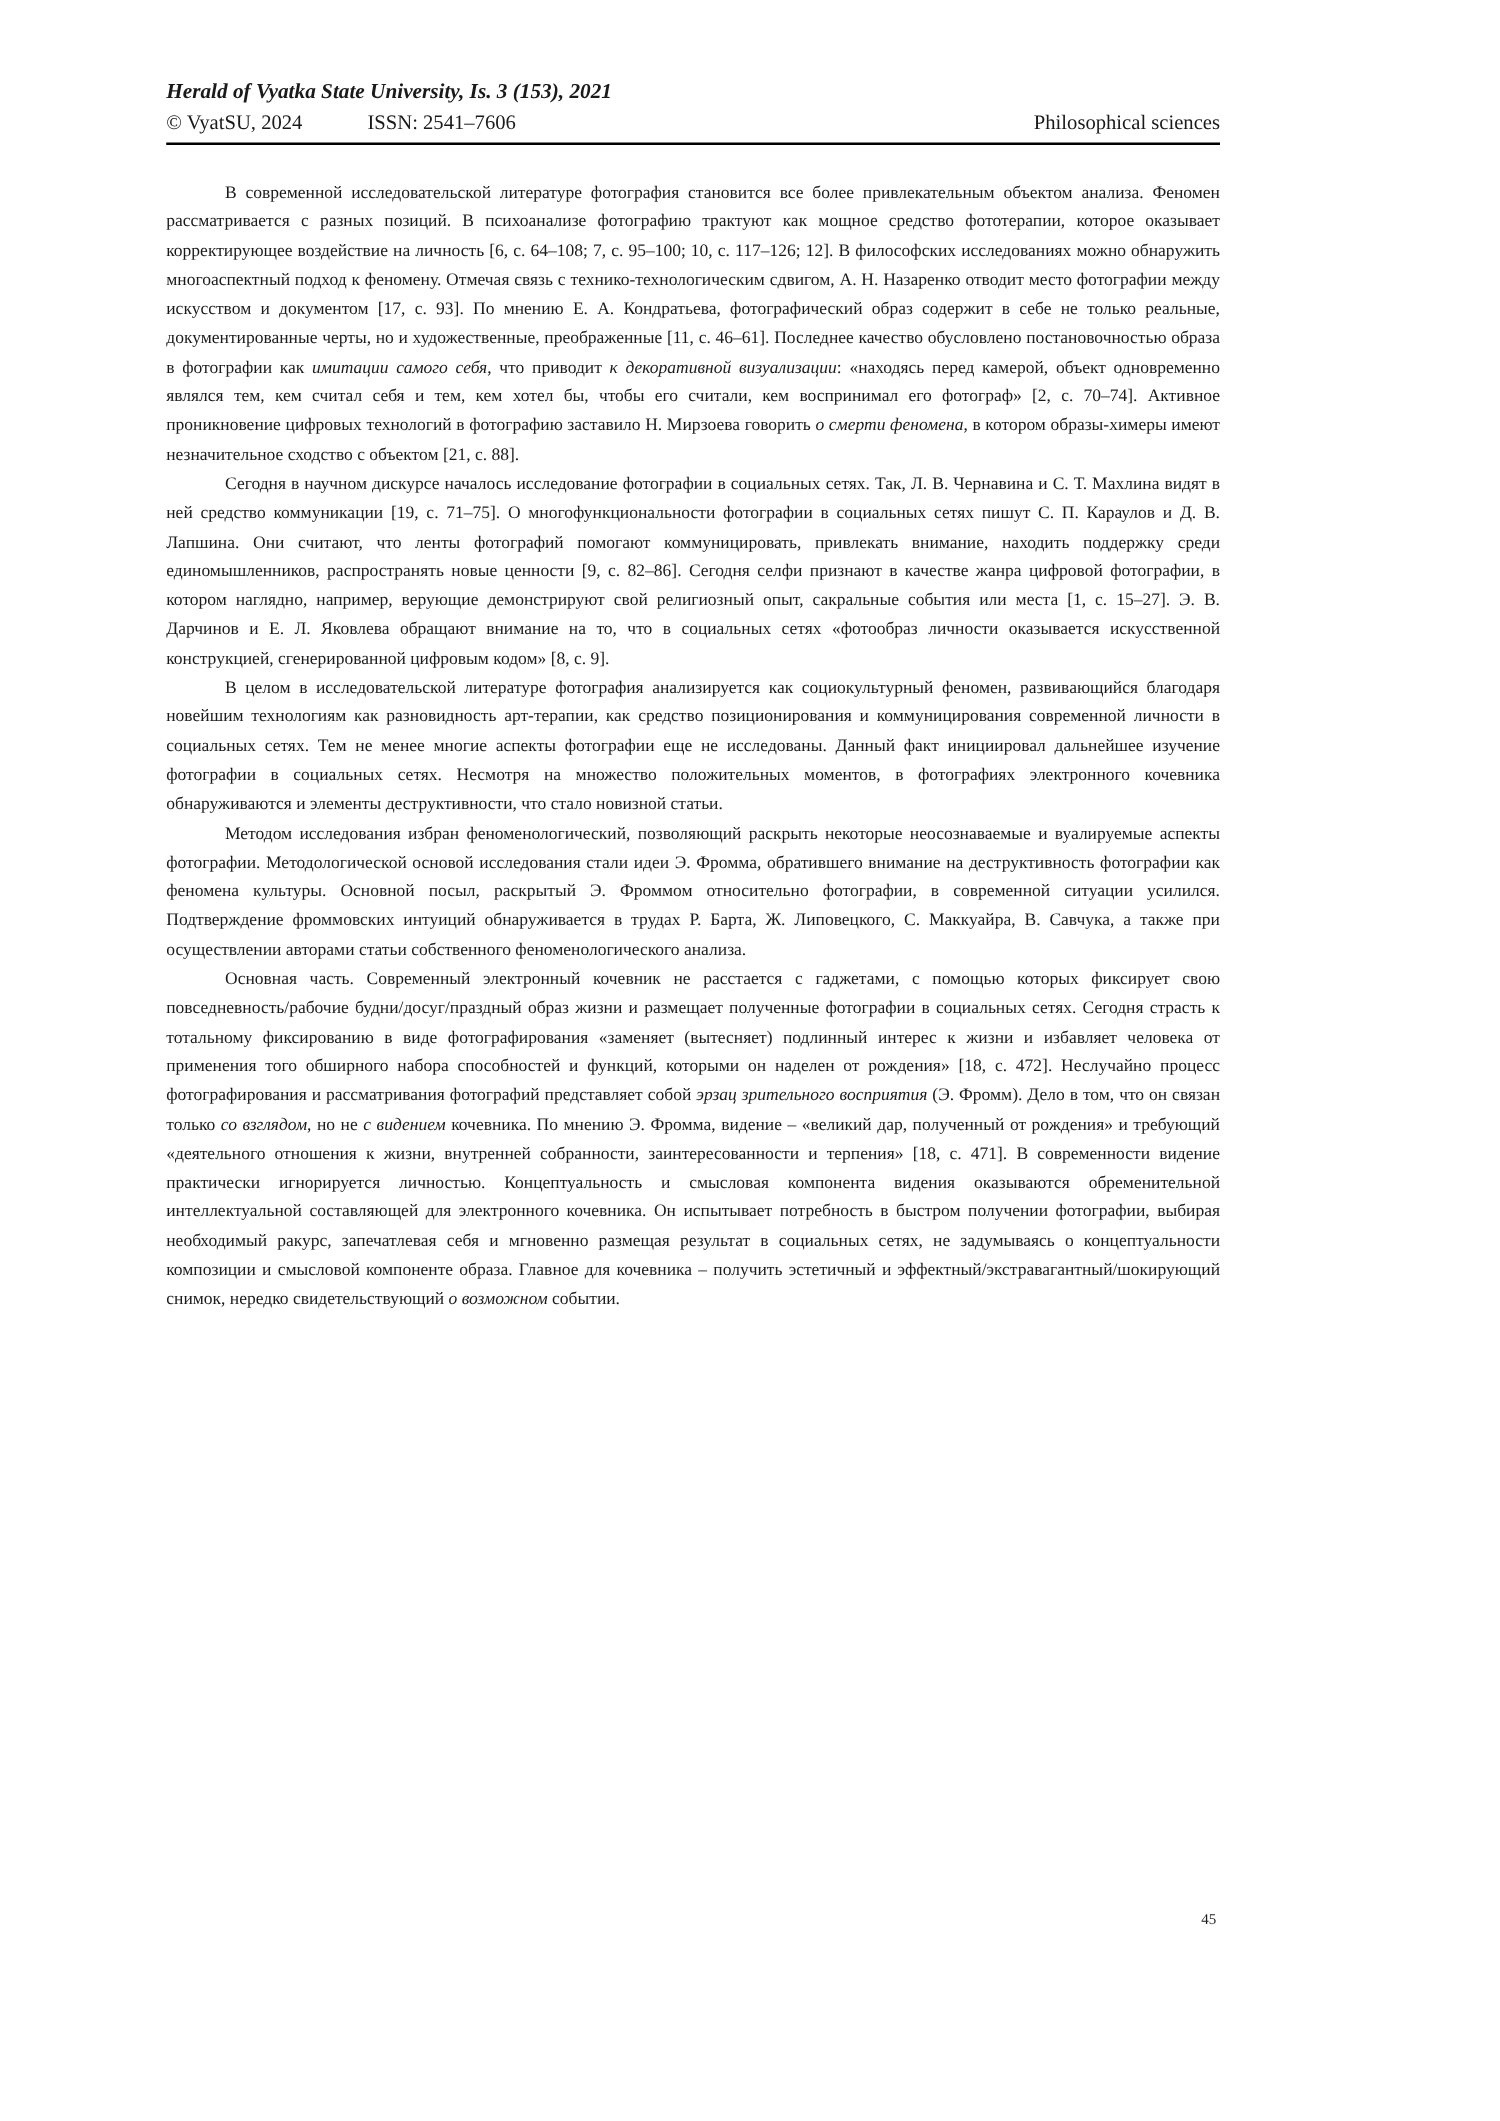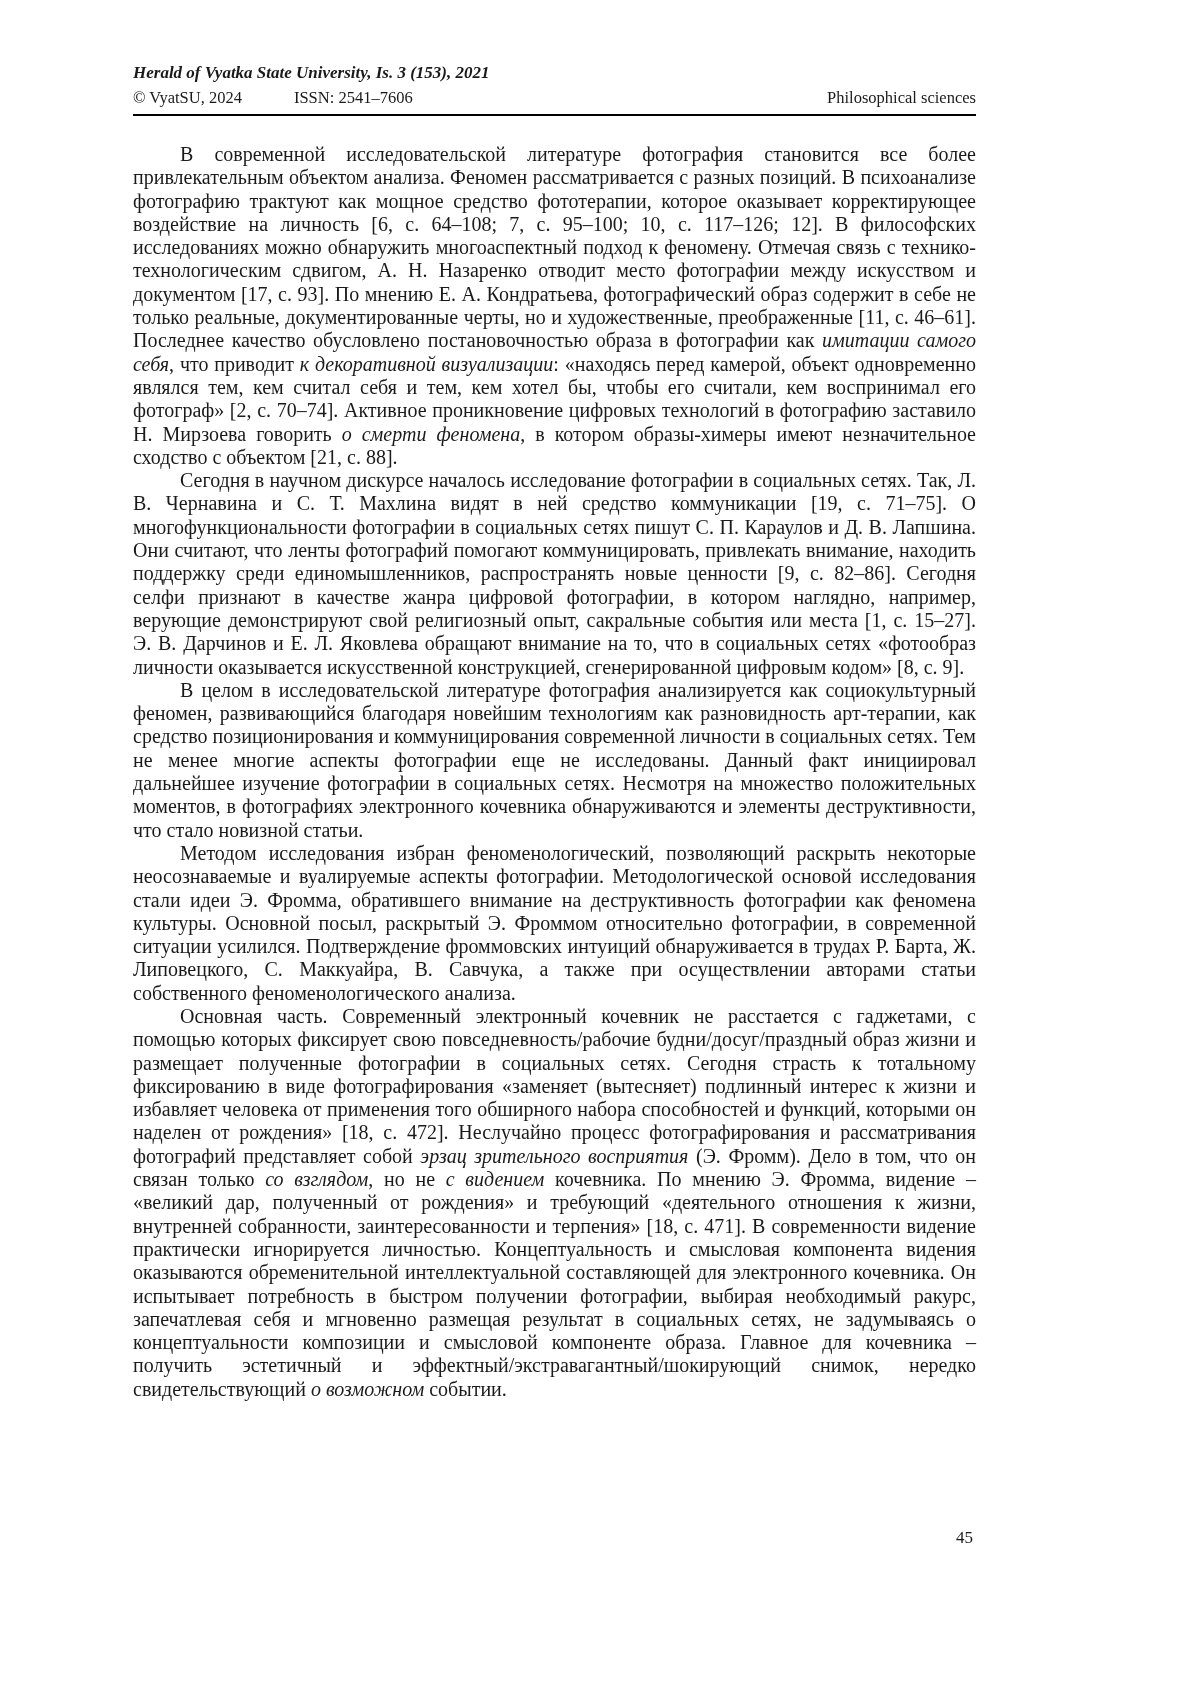--- a/index.html
+++ b/index.html
@@ -36,32 +36,32 @@
     padding-bottom: 5px;
   }
   .meta-left { display: flex; }
   .meta-left .issn { margin-left: 52px; }
   .rule {
     border-top: 2px solid #000000;
     width: 100%;
   }
   .article-body {
     margin-top: 27px;
-    font-size: 20px;
+    font-size: 14px;
     line-height: 23.3px;
     text-align: justify;
   }
   .para { text-indent: 47px; }
   .it { font-style: italic; }
   .bd { font-weight: normal; }
   .page-number {
     position: absolute;
     right: 227px;
     top: 1528px;
-    font-size: 17px;
+    font-size: 12px;
     font-family: "Liberation Serif", serif;
   }
 </style>
 </head>
 <body>
 
 <div class="page">
   <div class="content">
 
     <header>

